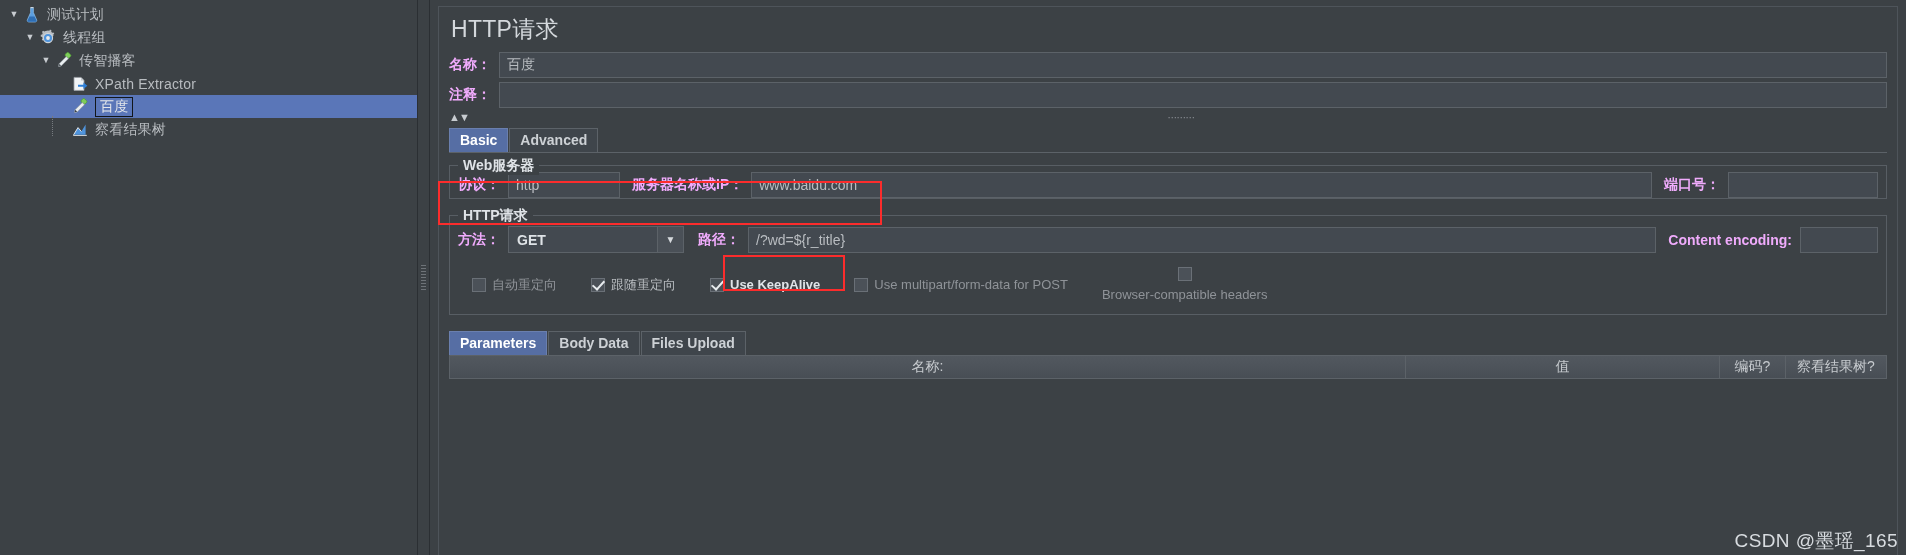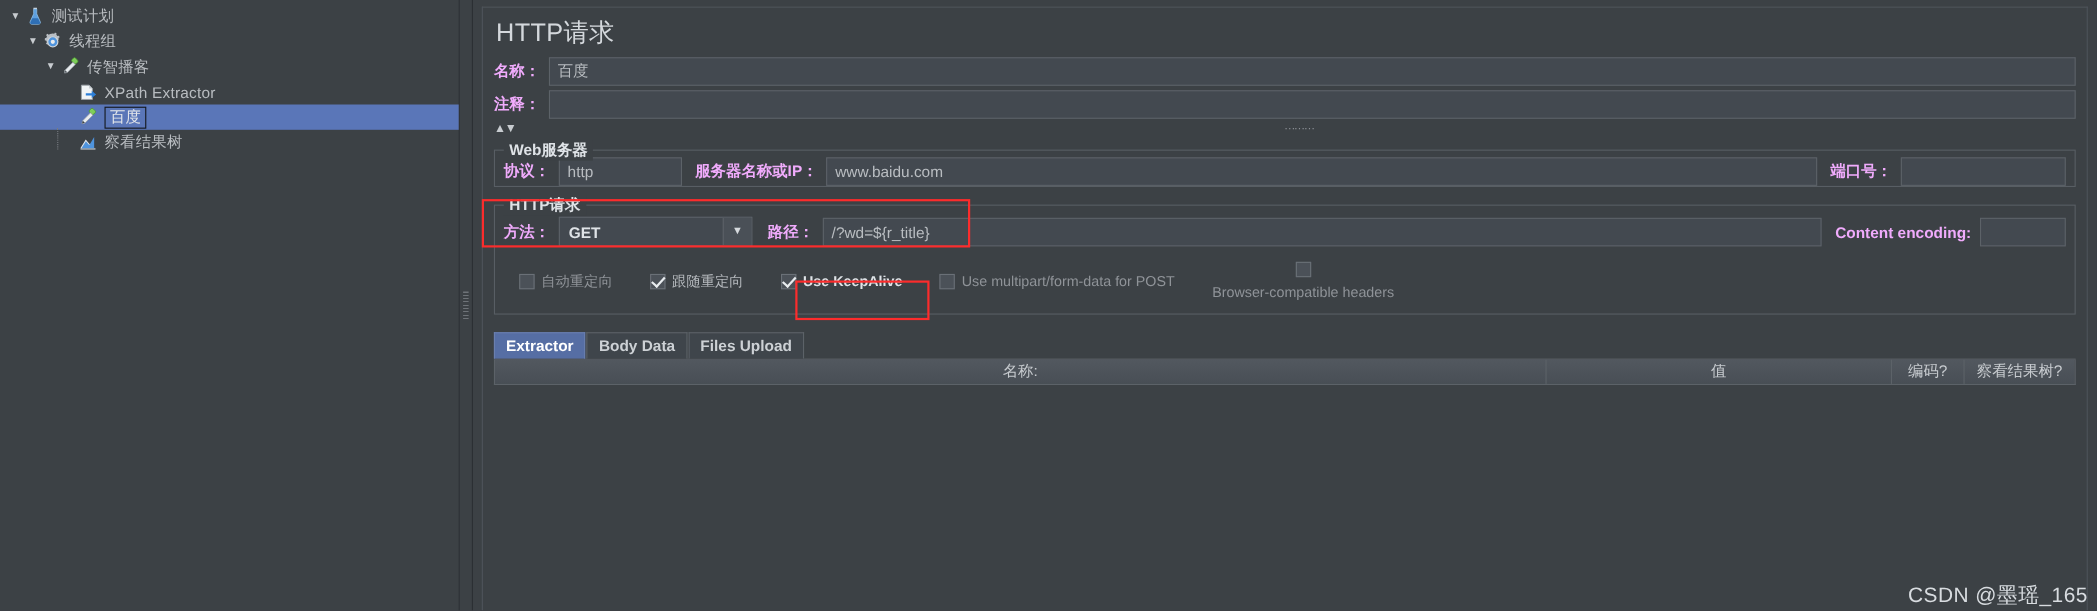--- a/index.html
+++ b/index.html
@@ -411,20 +411,24 @@
         <span class="text-field flex"></span>
       </div>
 
       <div class="arrow-strip">
         <span class="arrows">▲▼</span>
         <span class="dash">
           <span class="dots">⋯⋯⋯</span>
         </span>
       </div>
 
+      <div class="tabstrip">
+        <div class="tab active">Basic</div>
+        <div class="tab">Advanced</div>
+      </div>
 
       <div class="groupbox" style="margin-top:12px;">
         <span class="gb-title">Web服务器</span>
         <div class="field-row" style="margin-bottom:0;">
           <span class="field-label">协议：</span>
           <span class="text-field" style="width:112px;">http</span>
           <span class="field-label" style="padding-left:12px;">服务器名称或IP：</span>
           <span class="text-field flex">www.baidu.com</span>
           <span class="field-label" style="padding-left:12px;">端口号：</span>
           <span class="text-field" style="width:150px;"></span>
@@ -465,21 +469,21 @@
           </span>
           <span class="check-item" style="margin-left:20px;flex-direction:column;">
             <span class="cbox"></span>
             <span class="cb-label dim">Browser-compatible headers</span>
           </span>
         </div>
       </div>
 
       <div class="bottom-section">
         <div class="tabstrip">
-          <div class="tab active">Extractor</div>
+          <div class="tab active">Parameters</div>
           <div class="tab">Body Data</div>
           <div class="tab">Files Upload</div>
         </div>
 
 
         <div class="table-head">
           <div class="th" style="flex:0 0 956px;">名称:</div>
           <div class="th" style="flex:1 1 auto;">值</div>
           <div class="th" style="flex:0 0 66px;">编码?</div>
           <div class="th" style="flex:0 0 100px;">察看结果树?</div>

